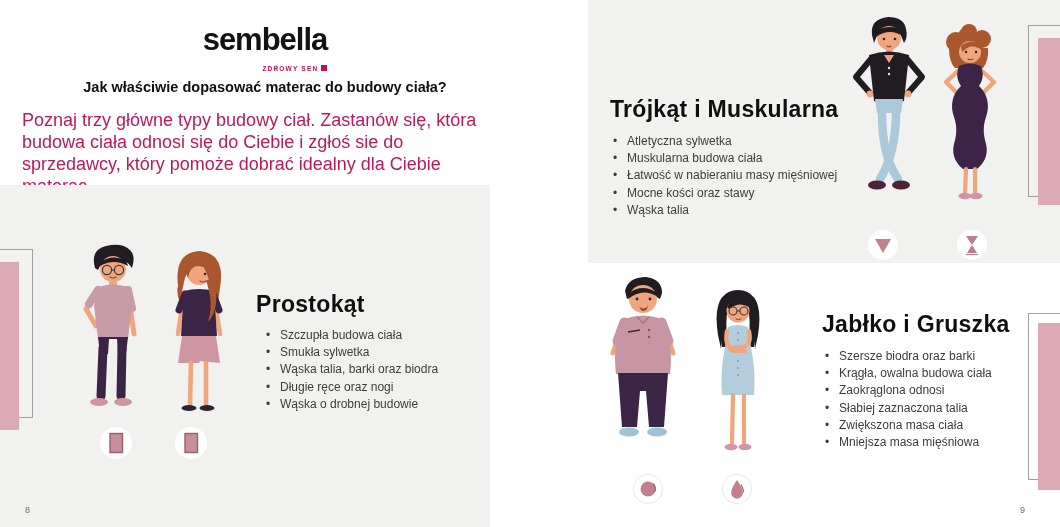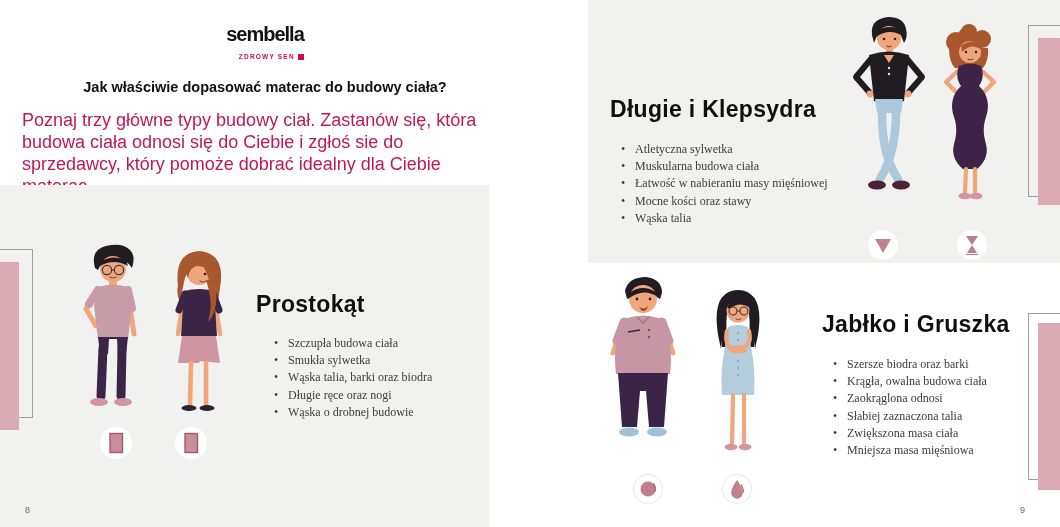--- a/index.html
+++ b/index.html
@@ -15,30 +15,30 @@
   .panel-left{left:0;top:185px;width:490px;height:342px;}
   .panel-right-top{left:588px;top:0;width:472px;height:263px;}
 
   
   .deco-outline{border:1.5px solid #9f9f9f;background:transparent;}
   .deco-pink{background:#dcaab4;}
 
   
   .logo-wrap{left:0;top:24px;width:530px;text-align:center;}
   .logo-inner{display:inline-block;text-align:right;}
-  .brand{display:block;font-size:20px;font-weight:bold;color:#121212;letter-spacing:-1px;line-height:1.05;text-align:left;}
+  .brand{display:block;font-size:31px;font-weight:bold;color:#121212;letter-spacing:-1px;line-height:1.05;text-align:left;}
   .tagline-row{display:inline-flex;align-items:center;gap:3px;margin-top:0;}
   .tagline{font-size:6.5px;font-weight:bold;letter-spacing:1.2px;color:#cf0a52;}
   .tagline-square{width:6px;height:6px;background:#cf0a52;display:inline-block;}
 
   .main-title{left:0;top:79px;width:530px;text-align:center;font-size:14.5px;font-weight:bold;color:#111;}
   .intro-body{left:22px;top:109px;width:468px;font-size:18px;font-weight:normal;color:#be185d;line-height:22px;}
 
   .section-title{font-size:23px;font-weight:bold;color:#0f0f0f;letter-spacing:0.3px;}
-  ul.bullets{margin:8px;padding:0;list-style:none;font-family:Liberation Serif, serif;}
+  ul.bullets{margin:0;padding:0;list-style:none;}
   ul.bullets li{position:relative;padding-left:17px;font-size:12px;line-height:17.2px;color:#3c3c3c;}
   ul.bullets li::before{content:"\2022";position:absolute;left:3px;top:0;color:#3c3c3c;}
 
   .shape-badge{background:#ffffff;border-radius:50%;display:flex;align-items:center;justify-content:center;}
   .shape-badge.on-white{box-shadow:0 0 0 1px rgba(120,120,120,0.18);}
 
   .page-num{font-size:9px;color:#6b6b6b;}
   svg{display:block;}
 </style>
 </head>
@@ -122,21 +122,21 @@
     <li>Smukła sylwetka</li>
     <li>Wąska talia, barki oraz biodra</li>
     <li>Długie ręce oraz nogi</li>
     <li>Wąska o drobnej budowie</li>
   </ul>
 
   <div class="abs page-num" style="left:25px;top:505px;">8</div>
 
   <div class="abs panel panel-right-top"></div>
 
-  <div class="abs section-title" style="left:610px;top:96px;">Długie i Klepsydra</div>
+  <div class="abs section-title" style="left:610px;top:96px;">Trójkąt i Muskularna</div>
   <ul class="bullets abs" style="left:610px;top:133px;width:240px;">
     <li>Atletyczna sylwetka</li>
     <li>Muskularna budowa ciała</li>
     <li>Łatwość w nabieraniu masy mięśniowej</li>
     <li>Mocne kości oraz stawy</li>
     <li>Wąska talia</li>
   </ul>
 
   <svg class="abs" style="left:838px;top:15px;" width="100" height="200" viewBox="0 0 100 200">
     <path d="M34,20 Q32,4 50,2 Q66,2 68,14 Q70,22 66,28 L62,18 Q52,12 40,18 L36,28 Z" fill="#211c21"></path>

